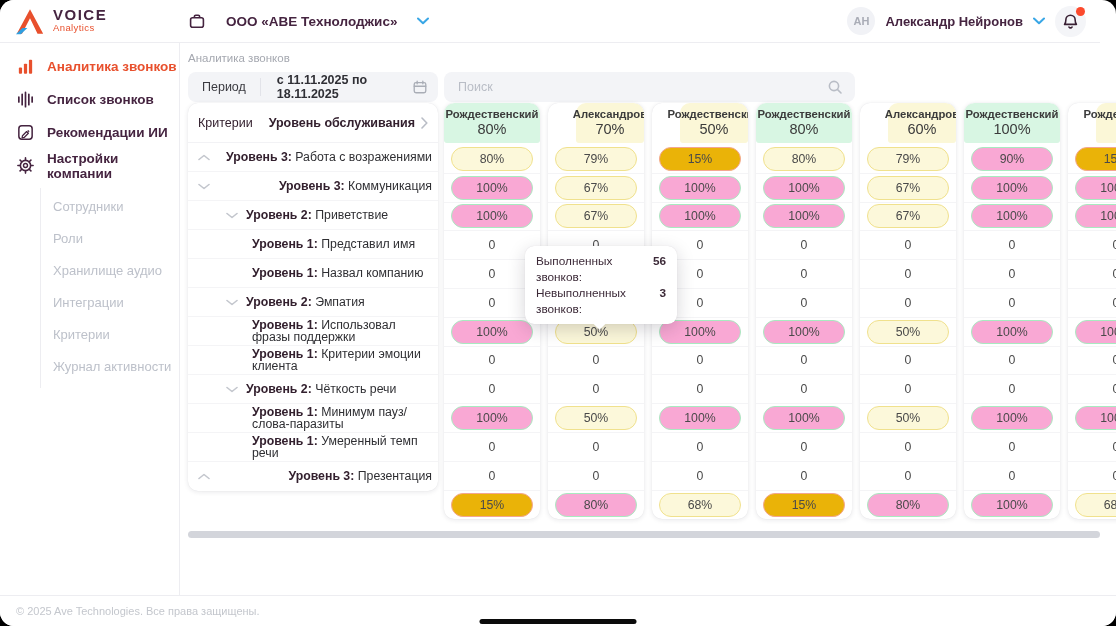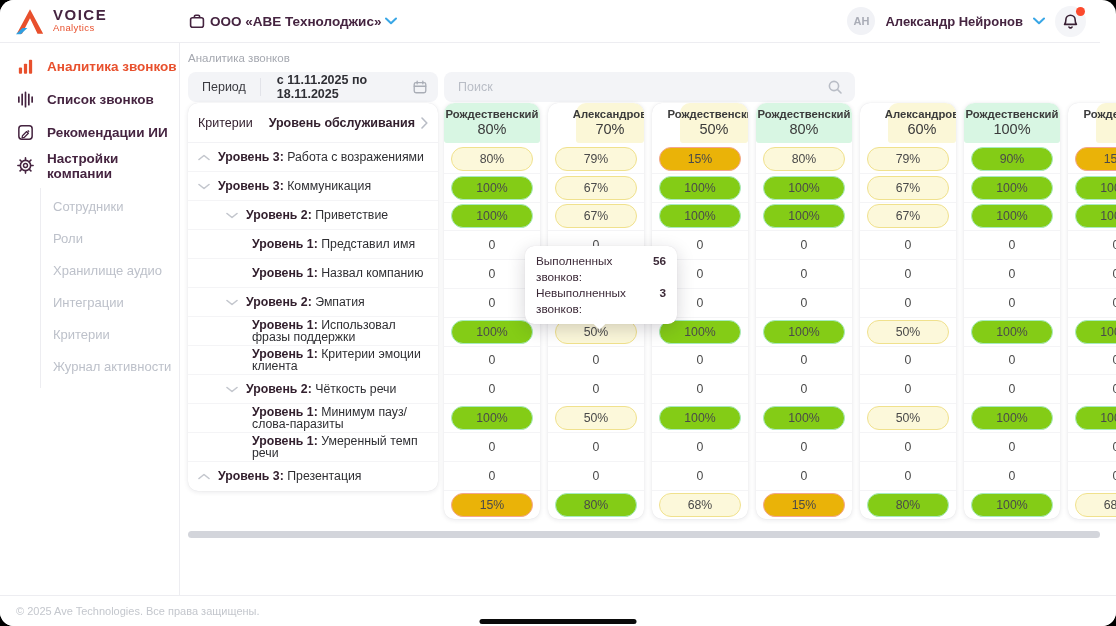--- a/index.html
+++ b/index.html
@@ -5,21 +5,21 @@
   html,body{margin:0;padding:0;background:#000;}
   body{width:1116px;height:626px;position:relative;font-family:"Liberation Sans",sans-serif;}
   .screen{position:absolute;inset:0;background:#fff;border-radius:14px;overflow:hidden;}
 
   
   .topbar{position:absolute;top:0;left:0;right:16px;height:42px;background:#fff;border-bottom:1px solid #ededf1;display:flex;align-items:center;z-index:30;}
   .logo{flex:0 0 180px;box-sizing:border-box;padding-left:14px;display:flex;align-items:center;gap:7px;}
   .logo-text{display:flex;flex-direction:column;line-height:13px;}
   .logo-name{font-size:15px;font-weight:bold;letter-spacing:1.5px;color:#452440;}
   .logo-sub{font-size:9.5px;color:#E8502D;letter-spacing:.4px;}
-  .company{display:flex;align-items:center;gap:4px;margin-left:8px;font-size:13.5px;font-weight:bold;color:#452440;cursor:pointer;}
+  .company{display:flex;align-items:center;gap:20px;margin-left:8px;font-size:13.5px;font-weight:bold;color:#452440;cursor:pointer;}
   .topbar-right{margin-left:auto;display:flex;align-items:center;gap:10px;padding-right:14px;}
   .avatar{width:28px;height:28px;border-radius:50%;background:#f1f2f6;color:#a9acb6;font-size:11px;font-weight:bold;display:flex;align-items:center;justify-content:center;}
   .user-name{font-size:13px;font-weight:bold;color:#452440;}
   .bell-wrap{width:31px;height:31px;border-radius:50%;background:#f4f5f8;position:relative;display:flex;align-items:center;justify-content:center;cursor:pointer;}
   .bell-dot{position:absolute;top:1px;right:1px;width:9px;height:9px;border-radius:50%;background:#fc4a2d;}
 
   
   .sidebar{position:absolute;top:42px;left:0;width:180px;bottom:31px;box-sizing:border-box;background:#fff;border-right:1px solid #ededf1;padding-top:8px;z-index:20;}
   .nav-item{display:flex;align-items:center;gap:12px;height:33px;padding-left:16px;font-size:13.5px;font-weight:bold;color:#452440;cursor:pointer;}
   .nav-item.active{color:#E8502D;}
@@ -41,38 +41,38 @@
 
   
   .table-wrap{position:absolute;top:61px;left:8px;width:1400px;height:422px;}
   .card{background:#fff;border-radius:10px;box-shadow:0 1px 5px rgba(30,25,50,.10),0 0 1px rgba(30,25,50,.10);}
   .criteria-card{position:absolute;left:0;top:0;width:250px;box-sizing:border-box;}
   .criteria-head{height:40px;box-sizing:border-box;display:flex;align-items:center;padding:0 10px;border-bottom:1px solid #f2f2f5;font-size:12.5px;color:#33202e;}
   .criteria-title{margin-left:auto;font-weight:bold;margin-right:6px;}
   .crow{height:29px;box-sizing:border-box;border-bottom:1px solid #f4f4f6;display:flex;align-items:center;font-size:12.3px;color:#2f2f33;cursor:pointer;}
   .crow:last-child{border-bottom:none;}
   .crow .tchev{flex:none;margin-right:8px;}
-  .crow.lvl3{padding-left:10px;}
+  .crow.lvl3{padding-left:10px;justify-content:space-between;}
   .crow.lvl2{padding-left:38px;}
   .crow.lvl1{padding-left:64px;}
   .crow-text{line-height:12.5px;padding-right:6px;}
   .prefix{font-weight:bold;color:#33202e;}
   .crow.highlight .prefix,.crow.highlight .lbl{color:#3AA7E6;}
 
   .cols{position:absolute;left:256px;top:0;display:flex;gap:8px;}
   .col{width:96px;flex:none;border-radius:10px;overflow:hidden;}
   .col-head{height:40px;display:flex;flex-direction:column;align-items:center;justify-content:center;margin-bottom:2px;cursor:pointer;border-radius:10px 10px 3px 3px;}
   .col-head.green{background:#d8f6e3;}
   .col-head.yellow{background:#fbf7d7;margin-left:28px;}
   .cname{font-size:11.3px;font-weight:bold;color:#3b3b3b;line-height:13px;white-space:nowrap;}
   .cscore{font-size:14.5px;color:#3b3b3b;line-height:17px;}
   .ccell{height:28.8px;box-sizing:border-box;border-bottom:1px solid #f4f4f6;display:flex;align-items:center;justify-content:center;cursor:pointer;}
   .ccell:last-child{border-bottom:none;}
   .chip{min-width:82px;height:24px;box-sizing:border-box;border-radius:12px;border:1.5px solid;display:flex;align-items:center;justify-content:center;font-size:12.3px;color:#4a4a4a;}
-  .chip.green{background:#84cc16;border-color:#a8eac0;}
+  .chip.green{background:#f9a8d4;border-color:#a8eac0;}
   .chip.yellow{background:#fcf8da;border-color:#f0e18d;}
   .chip.red{background:#eab308;border-color:#f3a691;}
   .zero{font-size:12.3px;color:#4a4a4a;}
 
   
   .tooltip{position:absolute;left:337px;top:143px;z-index:15;background:#fff;border-radius:9px;box-shadow:0 5px 18px rgba(30,20,40,.18),0 0 1px rgba(30,20,40,.15);padding:7px 11px;font-size:11.8px;color:#3c2a38;width:152px;box-sizing:border-box;}
   .tip-row{display:flex;gap:2px;line-height:16px;}
   .tip-val{margin-left:auto;font-weight:bold;}
   .tooltip::after{content:"";position:absolute;left:70px;bottom:-4px;width:9px;height:9px;background:#fff;transform:rotate(45deg);box-shadow:3px 3px 6px rgba(0,0,0,.05);}
 

